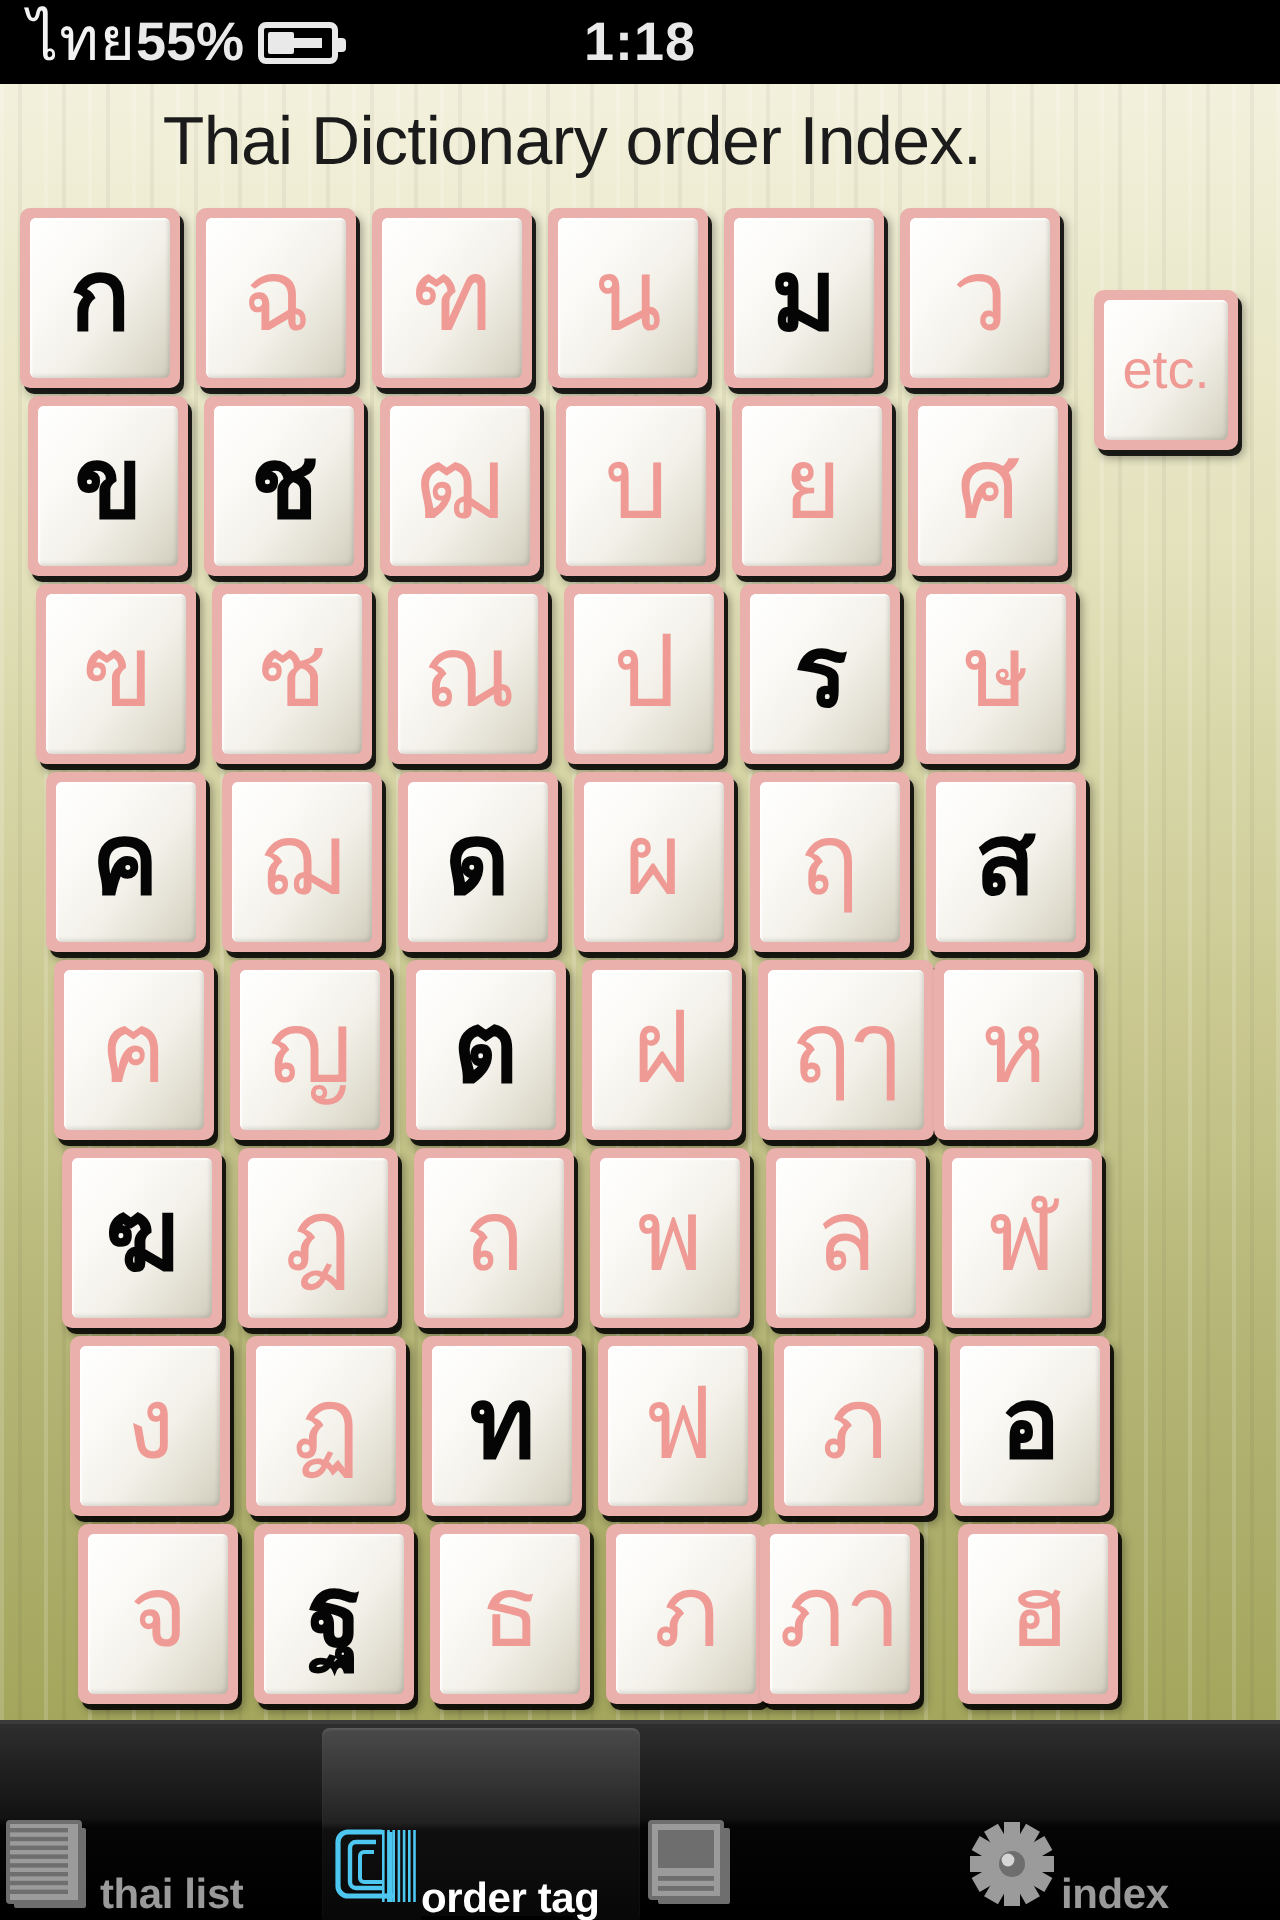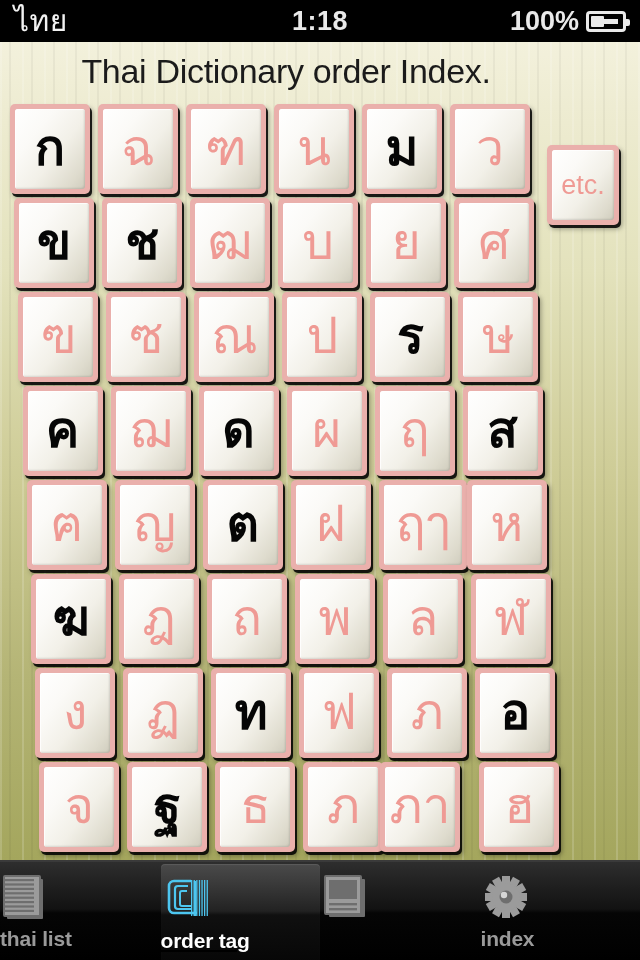--- a/index.html
+++ b/index.html
@@ -7,21 +7,21 @@
     width: 640px; height: 960px;
     font-family: "Liberation Sans", "DejaVu Sans", sans-serif;
     overflow: hidden; background: #000;
   }
   #app { position: relative; width: 640px; height: 960px; overflow: hidden; }
 
   
   #statusbar {
     position: absolute; top: 0; left: 0; width: 640px; height: 42px;
     background: #000; color: #e9e9e9;
-    display: flex; align-items: center; justify-content: space-between;
+    display: flex; align-items: center; justify-content: flex-start;
     padding: 0 14px;
   }
   #status-carrier { font-size: 30px; line-height: 1; font-weight: 500; letter-spacing: .5px; color:#f2f2f2;}
   #status-time { font-size: 27px; font-weight: bold; letter-spacing: .5px; position:absolute; left:0; width:640px; text-align:center; }
   #status-right { display: flex; align-items: center; gap: 7px; z-index:2;}
   #status-batt-pct { font-size: 27px; font-weight: bold; }
   .batt {
     position: relative; width: 40px; height: 21px;
     border: 3px solid #e9e9e9; border-radius: 4px; background:#000;
   }
@@ -84,21 +84,21 @@
 
   
   #tabbar {
     position: absolute; bottom: 0; left: 0; width: 640px; height: 100px;
     background: linear-gradient(to bottom, #2e2e2e 0%, #232323 18%, #121212 48%, #050505 52%, #000 100%);
     border-top: 2px solid #3a3a3a;
     display: flex;
   }
   .tab {
     flex: 1 1 25%; height: 100%;
-    display: flex; flex-direction: column; align-items: flex-start; justify-content: flex-start;
+    display: flex; flex-direction: row; align-items: flex-end; justify-content: flex-start;
     padding-top: 9px;
     text-decoration: underline;
   }
   .tab.active {
     background: linear-gradient(to bottom, #4a4a4a 0%, #3a3a3a 20%, #222 48%, #101010 52%, #070707 100%);
     border-radius: 4px;
     margin: 2px 1px;
     box-shadow: inset 0 1px 1px rgba(255,255,255,0.10);
   }
   .tab-icon { height: 54px; display: flex; align-items: center; justify-content: center; }
@@ -110,21 +110,21 @@
 </style>
 </head>
 <body>
 
 <div id="app">
 
   <div id="statusbar">
     <div id="status-carrier">ไทย</div>
     <div id="status-time">1:18</div>
     <div id="status-right">
-      <span id="status-batt-pct">100%</span>
+      <span id="status-batt-pct">55%</span>
       <span class="batt">
           <span class="batt-charge"></span>
         </span>
     </div>
   </div>
 
   <div id="board">
     <div id="page-title">Thai Dictionary order Index.</div>
     <div id="grid">
         <div class="tile" style="left: 10px; top: 62px; width: 80px; height: 90px;">

